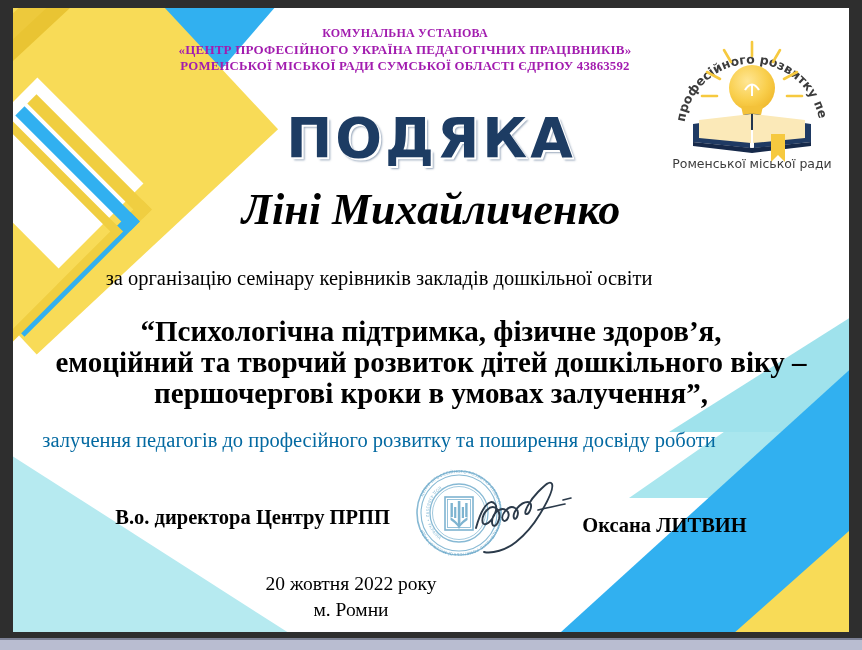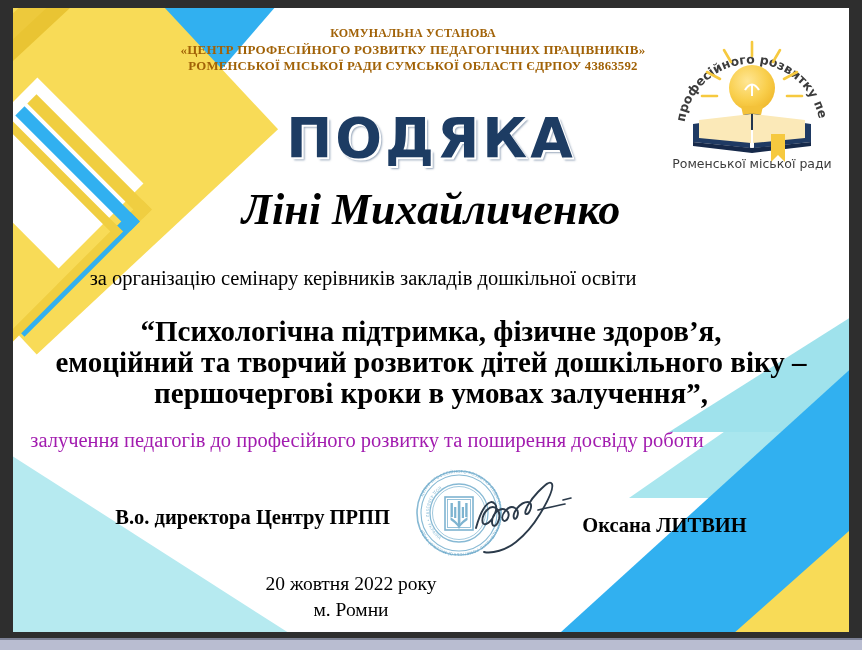--- a/index.html
+++ b/index.html
@@ -158,30 +158,30 @@
   #content {
     position: absolute;
     left: 0; top: 0;
     width: 836px; height: 624px;
     z-index: 20;
   }
 
   
   #institution-header {
     position: absolute;
-    left: 120px;
+    left: 112px;
     top: 17px;
     width: 560px;
     text-align: center;
     font-family: "Liberation Serif", serif;
     font-weight: bold;
     font-size: 12.5px;
     line-height: 16.5px;
     letter-spacing: 0.2px;
-    color: #a16207;
+    color: #a21caf;
   }
   #institution-header .line-1 { font-size: 12px; }
   #institution-header .line-2 { font-size: 13px; }
   #institution-header .line-3 { font-size: 12.8px; }
 
   
   #org-logo {
     position: absolute;
     right: 12px;
     top: 8px;
@@ -217,21 +217,21 @@
     font-family: "Liberation Serif", serif;
     font-style: italic;
     font-weight: bold;
     font-size: 44px;
     color: #000000;
   }
 
   
   #reason-line {
     position: absolute;
-    left: 0;
+    left: 16px;
     top: 259px;
     width: 700px;
     text-align: center;
     font-size: 20.5px;
     color: #000000;
   }
 
   
   #seminar-title {
     position: absolute;
@@ -241,26 +241,26 @@
     text-align: center;
     font-weight: bold;
     font-size: 29px;
     line-height: 31px;
     color: #000000;
   }
 
   
   #purpose-line {
     position: absolute;
-    left: 2px;
+    left: 14px;
     top: 421px;
     width: 704px;
     text-align: center;
     font-size: 20.5px;
-    color: #a21caf;
+    color: #0369a1;
   }
 
   
   #signature-row {
     position: absolute;
     left: 0;
     top: 490px;
     width: 836px;
     text-align: center;
     font-weight: bold;
@@ -328,21 +328,21 @@
     <div class="deco" id="deco-r-cyan"></div>
     <div class="deco" id="deco-br-cyan-top"></div>
     <div class="deco" id="deco-br-blue"></div>
     <div class="deco" id="deco-br-yellowline"></div>
     <div class="deco" id="deco-br-yellow-corner"></div>
 
     <div id="content">
 
       <div id="institution-header">
         <div class="line-1">КОМУНАЛЬНА УСТАНОВА</div>
-        <div class="line-2">«ЦЕНТР ПРОФЕСІЙНОГО РОЗВИТКУ ПЕДАГОГІЧНИХ ПРАЦІВНИКІВ»</div>
+        <div class="line-2">«ЦЕНТР ПРОФЕСІЙНОГО УКРАЇНА ПЕДАГОГІЧНИХ ПРАЦІВНИКІВ»</div>
         <div class="line-3">РОМЕНСЬКОЇ МІСЬКОЇ РАДИ СУМСЬКОЇ ОБЛАСТІ ЄДРПОУ  43863592</div>
       </div>
 
       <div id="org-logo">
         <svg viewBox="0 0 170 160" width="170" height="160" aria-hidden="true">
           <defs>
             <path id="arcTop" d="M 18,104 A 68,68 0 0 1 152,104" fill="none"></path>
             <radialGradient id="bulbGrad" cx="40%" cy="35%" r="70%">
               <stop offset="0%" stop-color="#ffe694"></stop>
               <stop offset="60%" stop-color="#f9cf4d"></stop>

